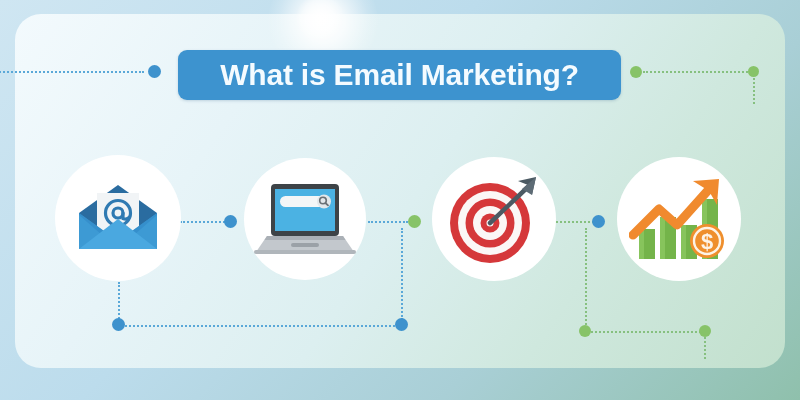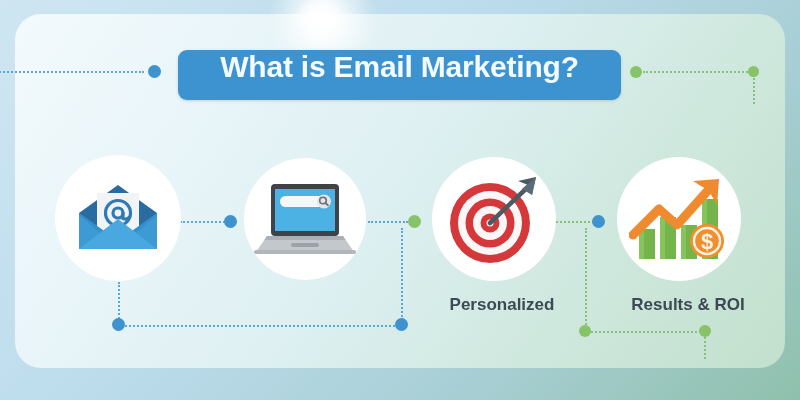--- a/index.html
+++ b/index.html
@@ -53,21 +53,21 @@
   .title-bar {
     position: absolute;
     left: 178px;
     top: 50px;
     width: 443px;
     height: 50px;
     border-radius: 9px;
     background: #3d93cf;
     box-shadow: 0 1px 3px rgba(40,90,130,0.22);
     display: flex;
-    align-items: flex-start;
+    align-items: center;
     justify-content: center;
   }
   .title-text {
     color: #f4fbff;
     font-size: 30px;
     font-weight: bold;
     letter-spacing: -0.2px;
     white-space: nowrap;
   }
 
@@ -216,20 +216,16 @@
       <rect x="73" y="26" width="5" height="60" fill="#87c45c"></rect>
       <path d="M4 62 L30 36 L48 52 L82 14" fill="none" stroke="#f08a2e" stroke-width="9" stroke-linejoin="round" stroke-linecap="round"></path>
       <path d="M64 8 L90 6 L88 32 L80 18 Z" fill="#f08a2e"></path>
       <circle cx="78" cy="68" r="17" fill="#ef8f2d"></circle>
       <circle cx="78" cy="68" r="13" fill="none" stroke="#fdf3e6" stroke-width="2.4"></circle>
       <text x="78" y="76" text-anchor="middle" font-family="Liberation Sans, sans-serif" font-size="22" font-weight="bold" fill="#fdf3e6">$</text>
     </svg>
   </div>
 
   <div class="step-label" style="left:414px; top:293px; width:176px;">
-    <div>Personalized</div>
-  </div>
-
-  <div class="step-label" style="left:600px; top:293px; width:176px;">
-    <div>Results &amp; ROI</div>
-  </div>
+  </div>
+
 
 </div>
 
 </body></html>

